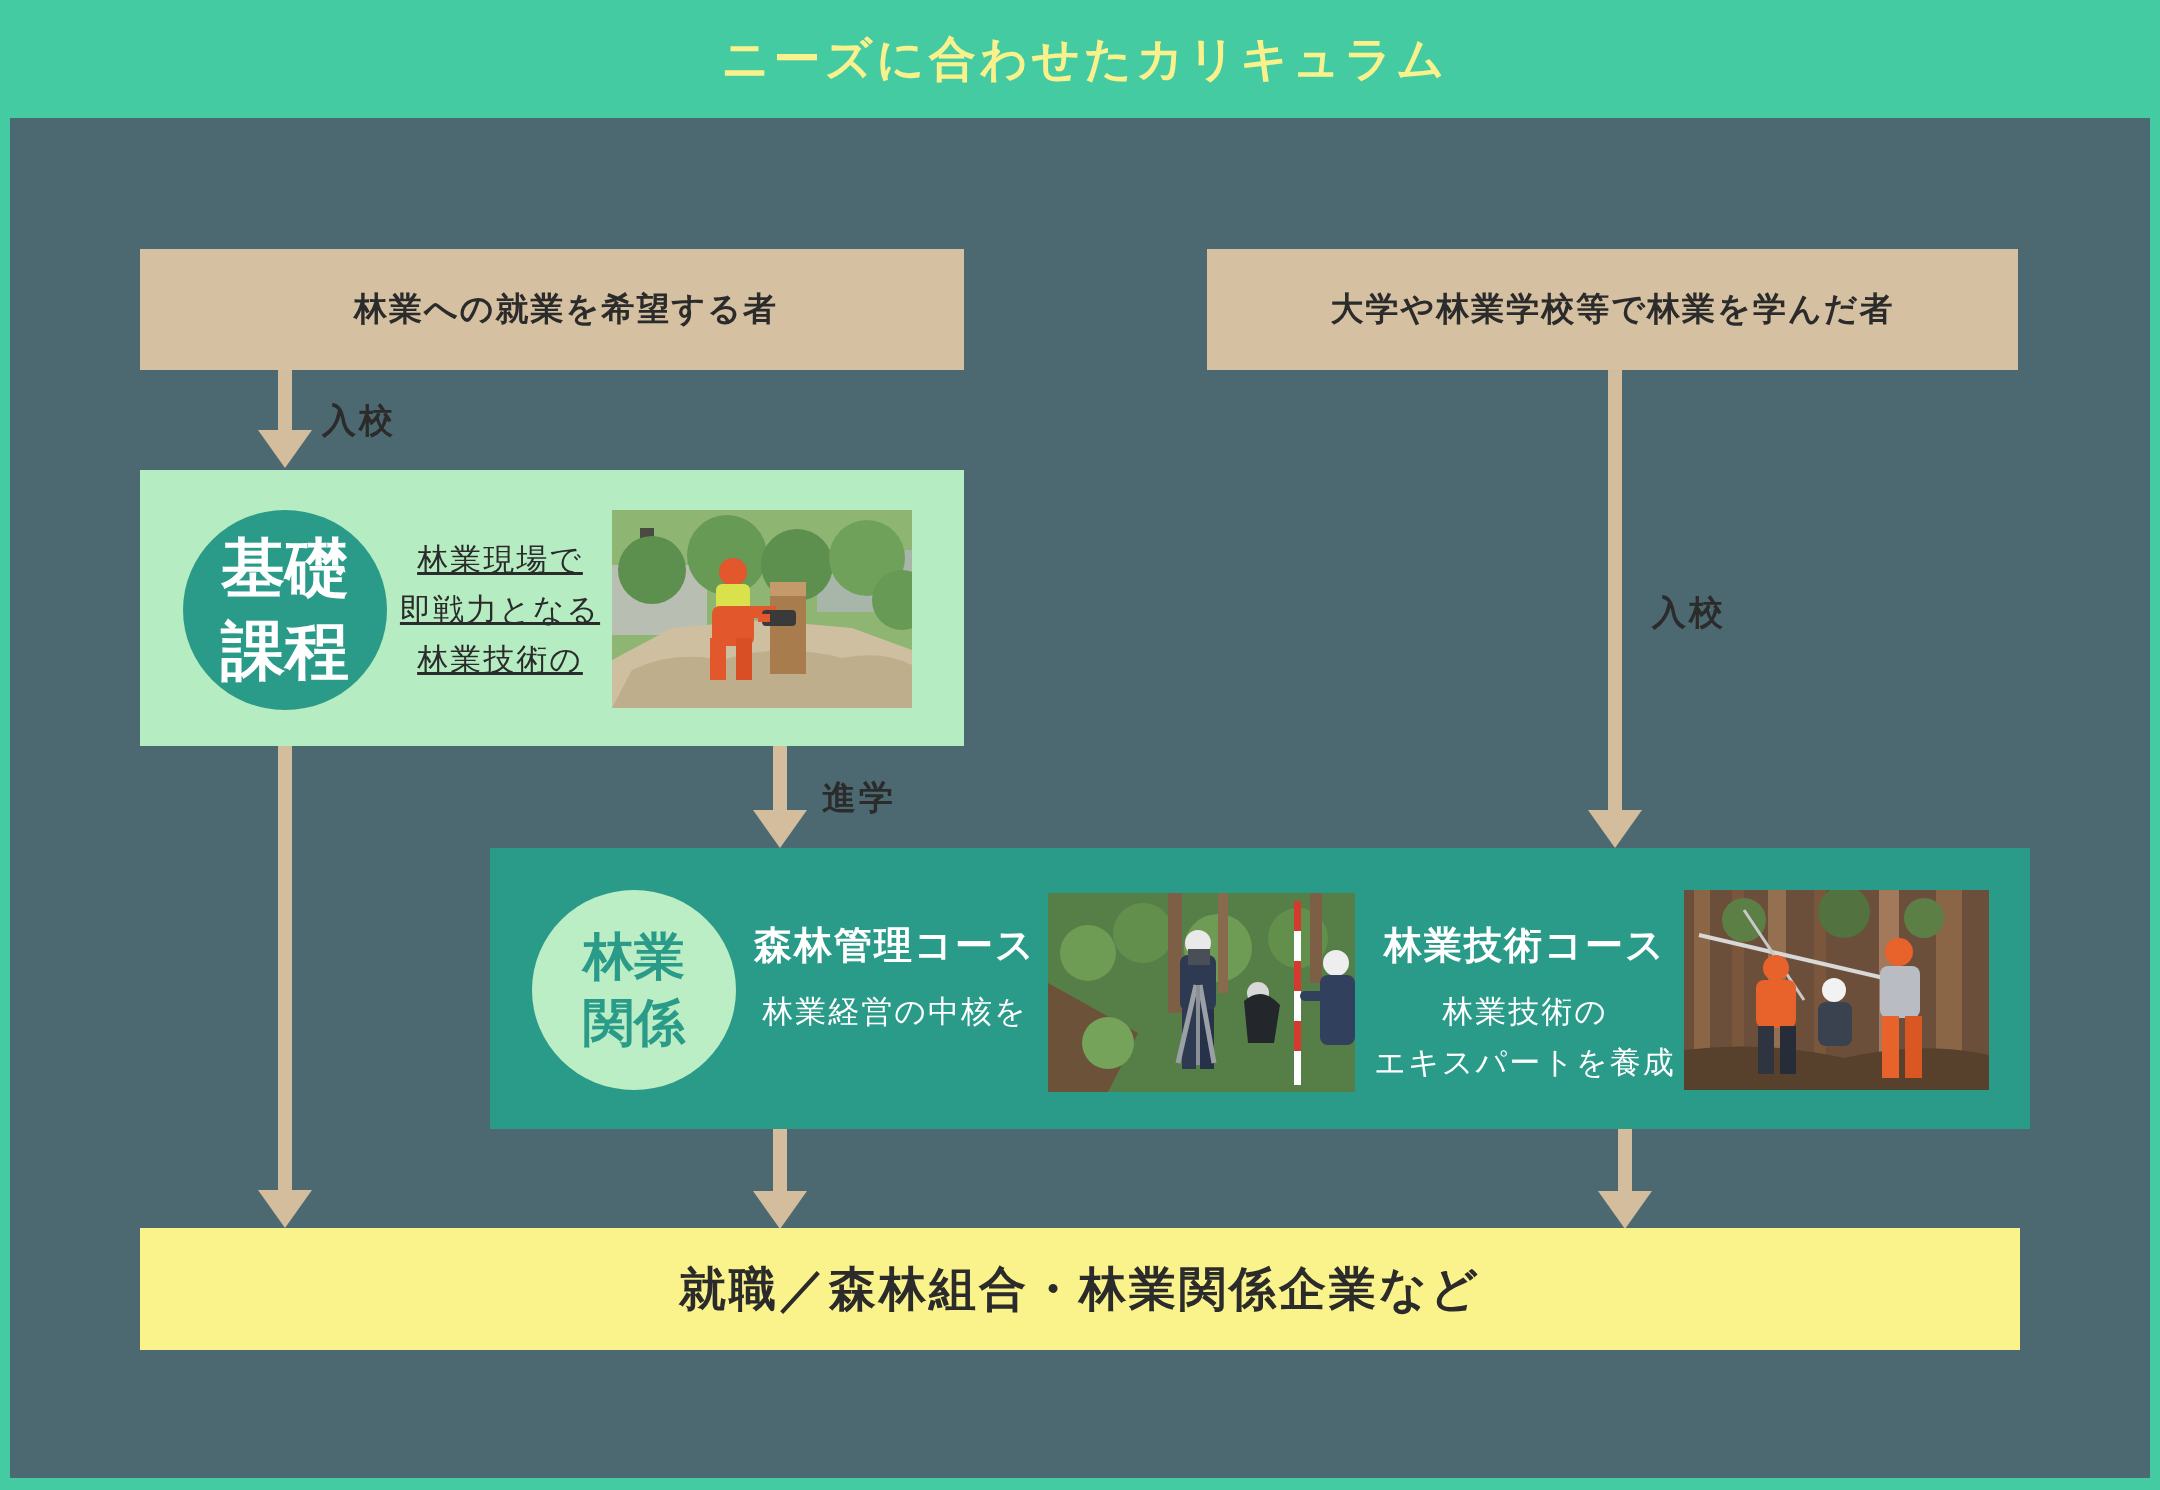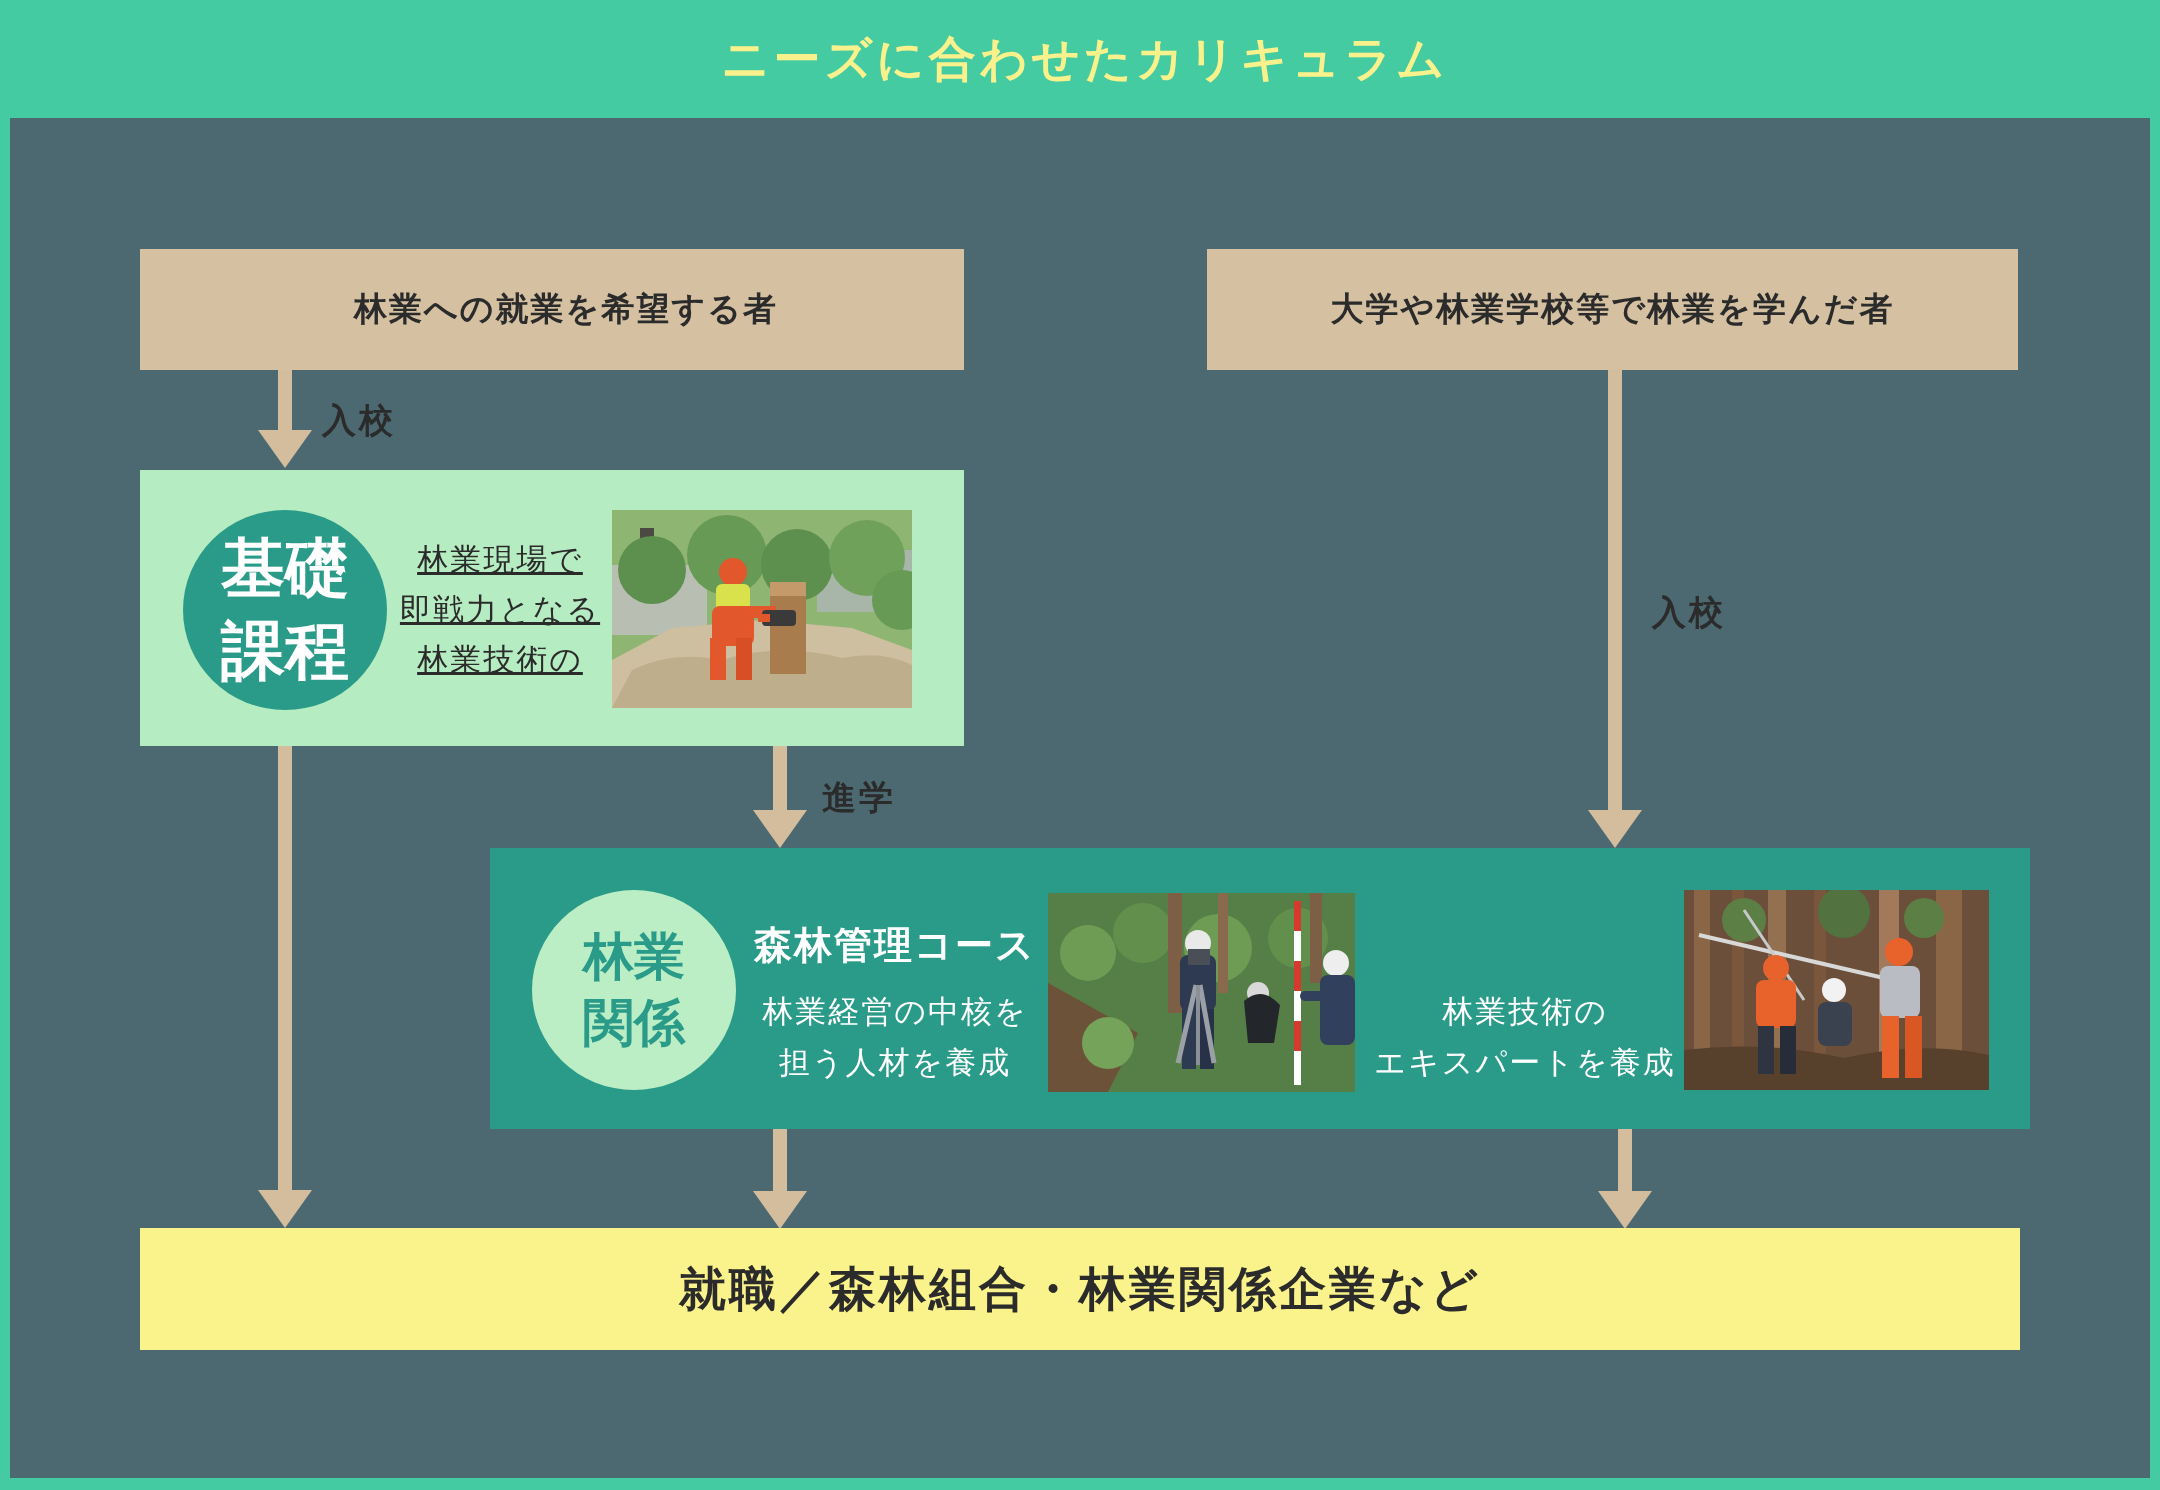--- a/index.html
+++ b/index.html
@@ -135,21 +135,20 @@
 
   <div class="abs stage-box-teal" style="left:490px;top:848px;width:1540px;height:281px;">
     <div class="badge badge-light abs" style="left:42px;top:42px;width:204px;height:200px;">
       <span>林業</span>
       <span>関係</span>
     </div>
 
     <div class="course-title abs" style="left:250px;top:72px;width:310px;">森林管理コース</div>
     <div class="desc-white abs" style="left:230px;top:138px;width:350px;">
       <div>林業経営の中核を</div>
-      <div>担う人材を養成</div>
     </div>
     <svg class="photo abs" style="left:558px;top:45px;" width="307" height="199" viewBox="0 0 307 199" role="img" aria-label="森林で測量機器を使う実習の写真">
       <rect width="307" height="199" fill="#567f48"></rect>
       <path d="M0 90 L90 140 L60 199 L0 199 Z" fill="#6b5238"></path>
       <circle cx="40" cy="60" r="28" fill="#6f9c55"></circle>
       <circle cx="95" cy="40" r="30" fill="#638f4c"></circle>
       <circle cx="170" cy="55" r="34" fill="#6f9c55"></circle>
       <circle cx="250" cy="45" r="30" fill="#638f4c"></circle>
       <circle cx="60" cy="150" r="26" fill="#75a35a"></circle>
       <rect x="120" y="0" width="14" height="120" fill="#7d5f45"></rect>
@@ -175,20 +174,21 @@
         <rect x="246" y="68" width="7" height="30" fill="#d63a2e"></rect>
         <rect x="246" y="128" width="7" height="30" fill="#d63a2e"></rect>
       </g>
       <g>
         <circle cx="288" cy="70" r="13" fill="#eeeeee"></circle>
         <rect x="272" y="82" width="35" height="70" rx="8" fill="#31405c"></rect>
         <rect x="252" y="98" width="34" height="10" rx="5" fill="#31405c"></rect>
       </g>
     </svg>
 
+    <div class="course-title abs" style="left:880px;top:72px;width:310px;">林業技術コース</div>
     <div class="desc-white abs" style="left:855px;top:138px;width:360px;">
       <div>林業技術の</div>
       <div>エキスパートを養成</div>
     </div>
     <svg class="photo abs" style="left:1194px;top:42px;" width="305" height="200" viewBox="0 0 305 200" role="img" aria-label="林内で架線作業を行う実習の写真">
       <rect width="305" height="200" fill="#6b4f3a"></rect>
       <rect x="10" y="0" width="16" height="200" fill="#8a6647"></rect>
       <rect x="48" y="0" width="12" height="200" fill="#7a573c"></rect>
       <rect x="84" y="0" width="18" height="200" fill="#93704f"></rect>
       <rect x="130" y="0" width="12" height="200" fill="#7a573c"></rect>

